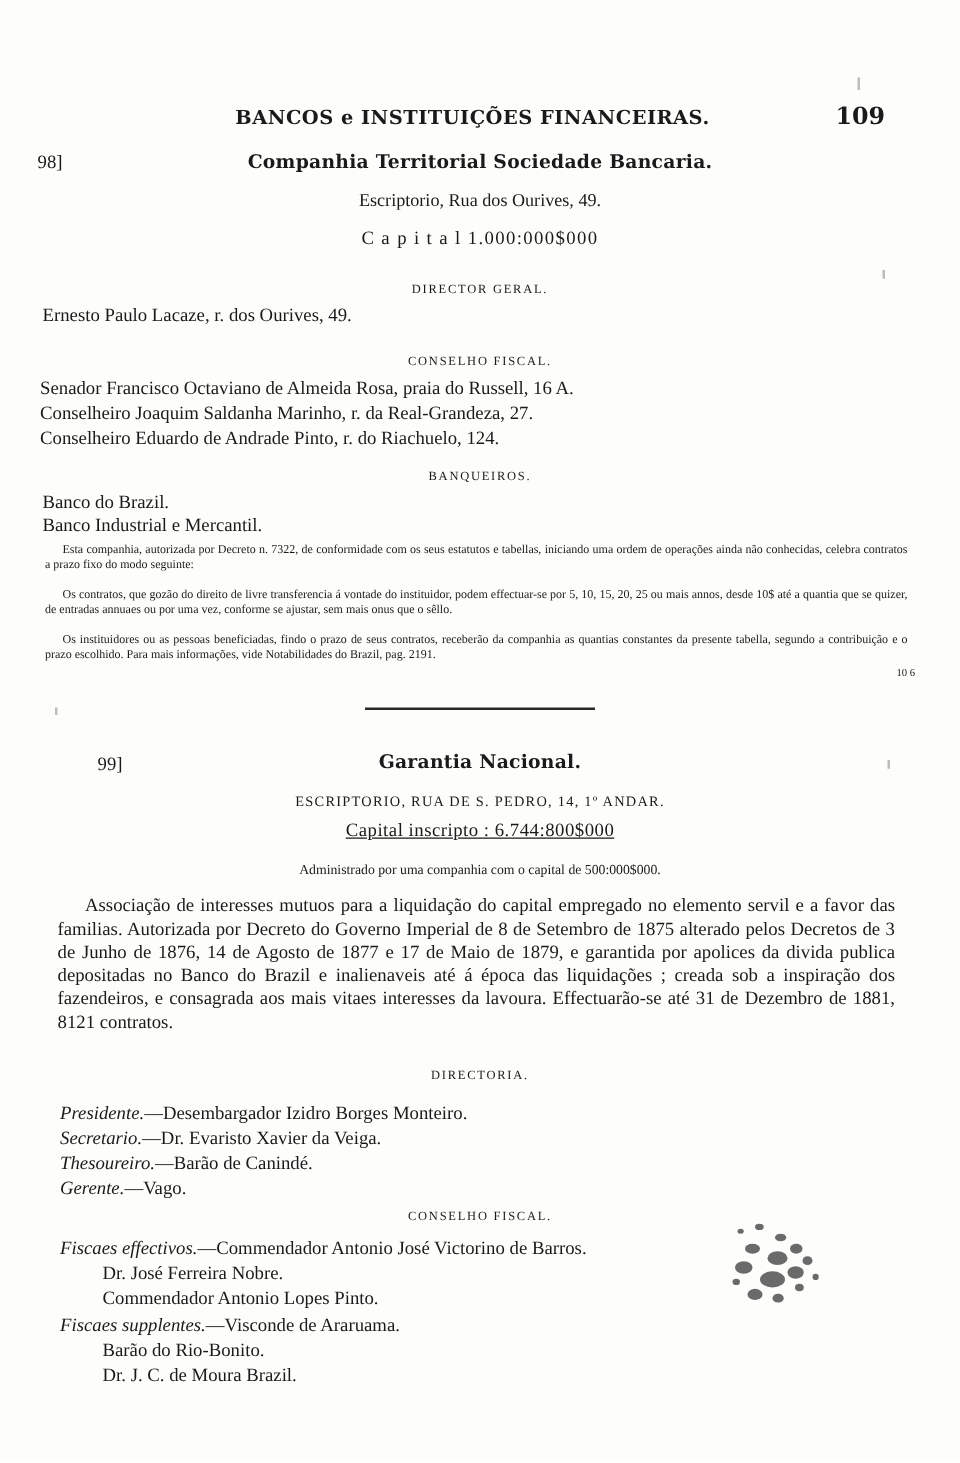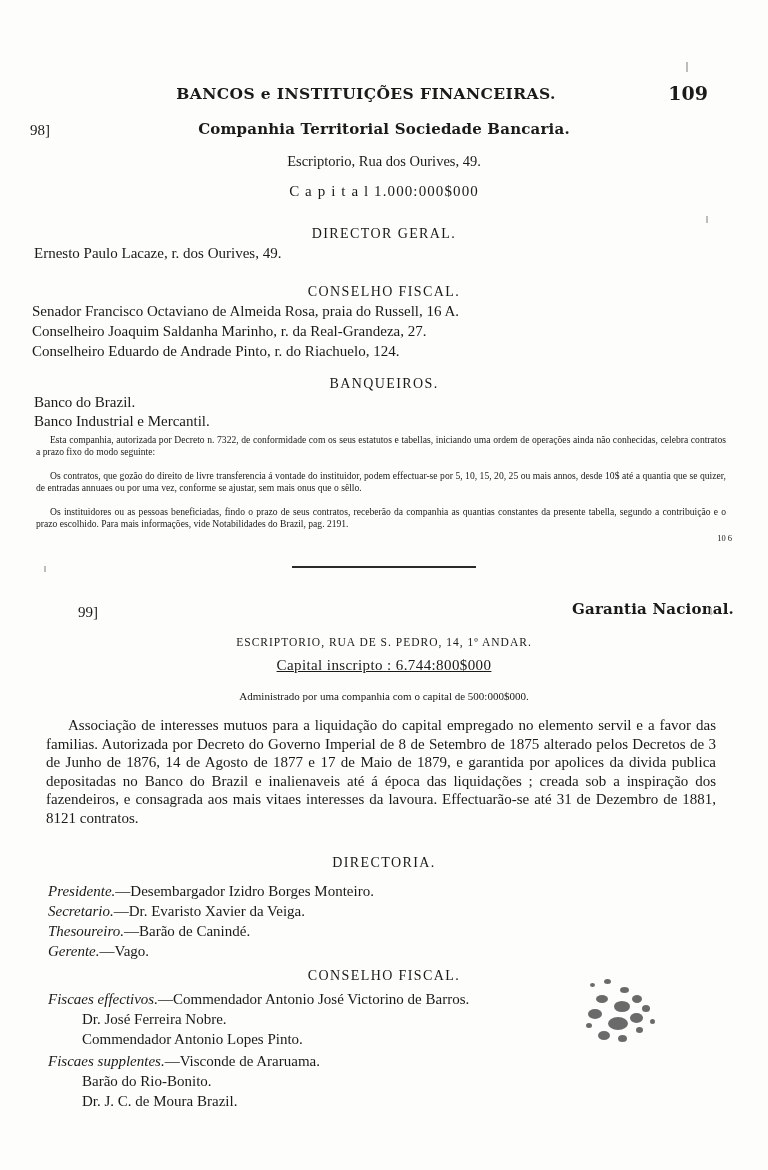--- a/index.html
+++ b/index.html
@@ -18,21 +18,21 @@
   .page {
     position: relative;
     width: 768px;
     height: 1170px;
     background: #fdfdfb;
   }
   
   .page-header {
     position: absolute;
     top: 84px;
-    left: 0;
+    left: 12px;
     width: 732px;
     text-align: center;
   }
   .page-header .hdr-title {
     font-family: "DejaVu Serif", serif;
     font-weight: bold;
     font-size: 15.5px;
     letter-spacing: 0.4px;
   }
   .page-number {
@@ -67,21 +67,21 @@
   .co-addr {
     font-size: 14.5px;
     margin-top: 9px;
   }
   .co-capital {
     font-size: 15px;
     margin-top: 20px;
     letter-spacing: 1.1px;
   }
   .sec-head {
-    font-size: 14px;
+    font-size: 10px;
     letter-spacing: 1.4px;
     text-align: center;
     font-family: "Liberation Serif", serif;
   }
   .person {
     font-size: 15px;
     line-height: 1.32;
     white-space: nowrap;
   }
   .small-para {
@@ -179,21 +179,21 @@
   </div>
   <div class="small-para" style="position:absolute;left:36px;top:506px;width:690px;">
     <span class="indent">Os instituidores ou as pessoas beneficiadas, findo o prazo de seus contratos, receberão da companhia as quantias constantes da presente tabella, segundo a contribuição e o prazo escolhido. Para mais informações, vide Notabilidades do Brazil, pag. 2191.</span>
   </div>
   <div class="tiny-note" style="top:533px;text-align:right;">10 6</div>
 
   <div class="rule" style="top:566px;left:292px;width:184px;"></div>
 
   <div class="entry-num" style="top:604px;margin-left:48px;">99]</div>
 
-  <div class="blk center" style="top:600px;text-align:right;">
+  <div class="blk center" style="top:600px;">
     <span class="co-title">Garantia  Nacional.</span>
   </div>
 
   <div class="blk center" style="top:632px;">
     <span class="sec-head" style="font-size:11.5px;letter-spacing:1px;">ESCRIPTORIO, RUA DE S. PEDRO, 14, 1º ANDAR.</span>
   </div>
 
   <div class="blk center" style="top:656px;text-decoration:underline;">
     <span class="co-capital" style="letter-spacing:0.4px;">Capital inscripto :  6.744:800$000</span>
   </div>

